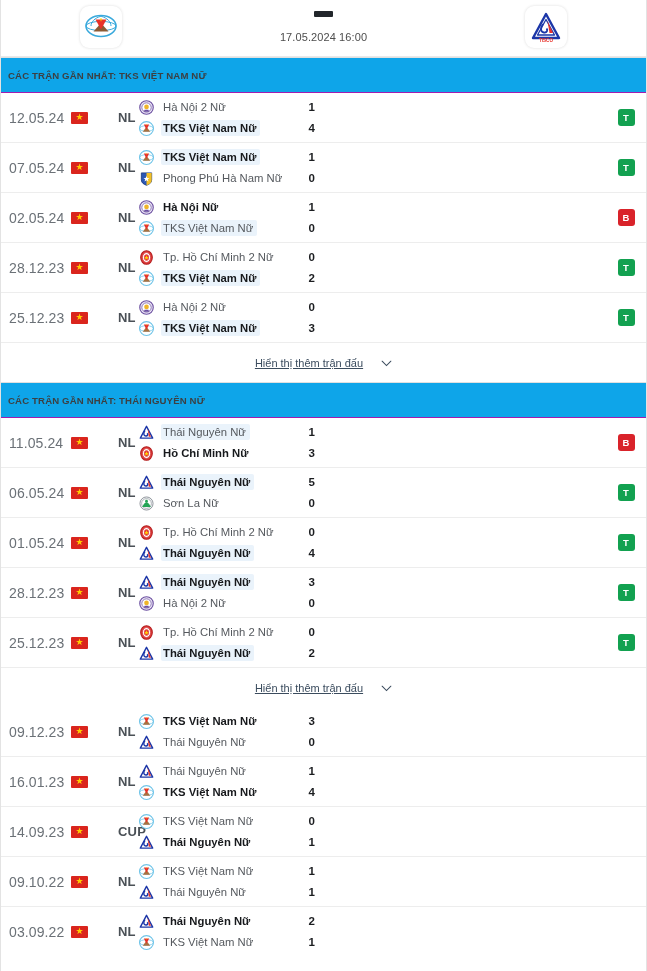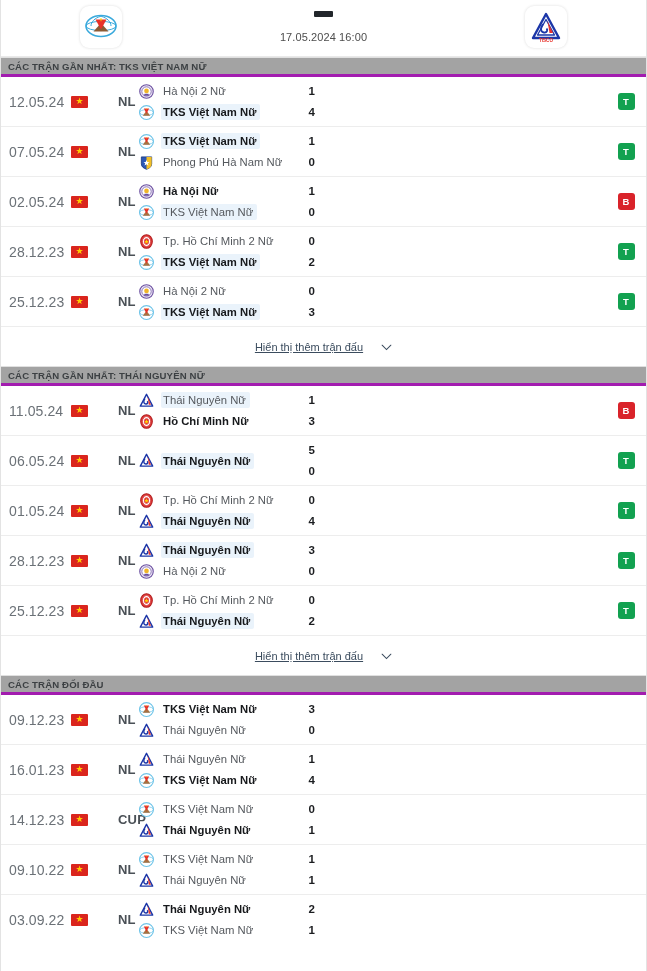--- a/index.html
+++ b/index.html
@@ -62,24 +62,24 @@
     color: #4d4d4d;
     letter-spacing: .1px;
   }
 
   
   .logo-vff { width: 32px; height: 28px; display:block; }
   .logo-tisco { width: 32px; height: 32px; display:block; }
 
   
   .section-head {
-    background: #a3a3a3;
+    background: #0ea5e9;
     border-top: 1px solid #e0e0e0;
-    border-bottom: 3px solid #a21caf;
-    height: 20px;
+    border-bottom: 1px solid #a21caf;
+    height: 36px;
     display: flex;
     align-items: center;
     padding-left: 7px;
     font-size: 9.6px;
     font-weight: 700;
     letter-spacing: .15px;
     color: #3c4043;
     text-transform: uppercase;
   }
 
@@ -539,20 +539,31 @@
               <div class="team-line">
                 <span class="team-logo">
   <svg width="15" height="15" viewBox="0 0 16 16">
     <path d="M8 1.4 L14.6 14 L1.4 14 Z" fill="none" stroke="#1b36a8" stroke-width="1.5" stroke-linejoin="round"></path>
     <path d="M9.2 4 L12.8 12.4 L10.4 12.4 Z" fill="#e8322a"></path>
     <path d="M6.4 6 C 4.4 8.6 4.8 11.4 7.2 11.7 C 9.2 12 9.8 9.9 8.7 8.9" fill="none" stroke="#1b36a8" stroke-width="1.5"></path>
   </svg>
 </span>
                 <span class="team-name bold hl">Thái Nguyên Nữ</span>
               </div>
+              <div class="team-line">
+                <span class="team-logo">
+  <svg width="15" height="15" viewBox="0 0 16 16">
+    <circle cx="8" cy="8" r="7" fill="#f2f4f7" stroke="#8d9299" stroke-width="1"></circle>
+    <circle cx="8" cy="8" r="5.2" fill="#ffffff" stroke="#8d9299" stroke-width=".7"></circle>
+    <path d="M3.4 11.6 C 5 8 7 6.6 8 6.6 C 9 6.6 11 8 12.6 11.6 Z" fill="#23a455"></path>
+    <circle cx="8" cy="5.6" r="1.5" fill="#23a455"></circle>
+  </svg>
+</span>
+                <span class="team-name">Sơn La Nữ</span>
+              </div>
             </div>
             <div class="col-score">
               <span class="score-line">5</span>
               <span class="score-line">0</span>
             </div>
             <div class="col-spacer"></div>
             <div class="col-result">
               <span class="res win">T</span>
             </div>
           </div>
@@ -682,21 +693,20 @@
             <span>Hiển thị thêm trận đấu</span>
             <span>
   <svg class="chev" viewBox="0 0 12 8">
                 <path d="M1 1.4 L6 6.4 L11 1.4" fill="none" stroke="#3b4c5e" stroke-width="1.2" stroke-linecap="round"></path>
               </svg>
 </span>
           </span>
         </div>
       </div>
       <div class="section">
-        <div class="section-head">CÁC TRẬN ĐỐI ĐẦU</div>
         <div class="rows">
           <div class="row">
             <div class="col-date">09.12.23</div>
             <div class="col-comp">
               <span class="flag">
                 <span class="star">★</span>
               </span>
               <span class="comp-label">NL</span>
             </div>
             <div class="col-teams">
@@ -763,21 +773,21 @@
               </div>
             </div>
             <div class="col-score">
               <span class="score-line">1</span>
               <span class="score-line">4</span>
             </div>
             <div class="col-spacer"></div>
             <div class="col-result"></div>
           </div>
           <div class="row">
-            <div class="col-date">14.12.23</div>
+            <div class="col-date">14.09.23</div>
             <div class="col-comp">
               <span class="flag">
                 <span class="star">★</span>
               </span>
               <span class="comp-label">CUP</span>
             </div>
             <div class="col-teams">
               <div class="team-line">
                 <span class="team-logo">
   <svg width="15" height="15" viewBox="0 0 16 16">

